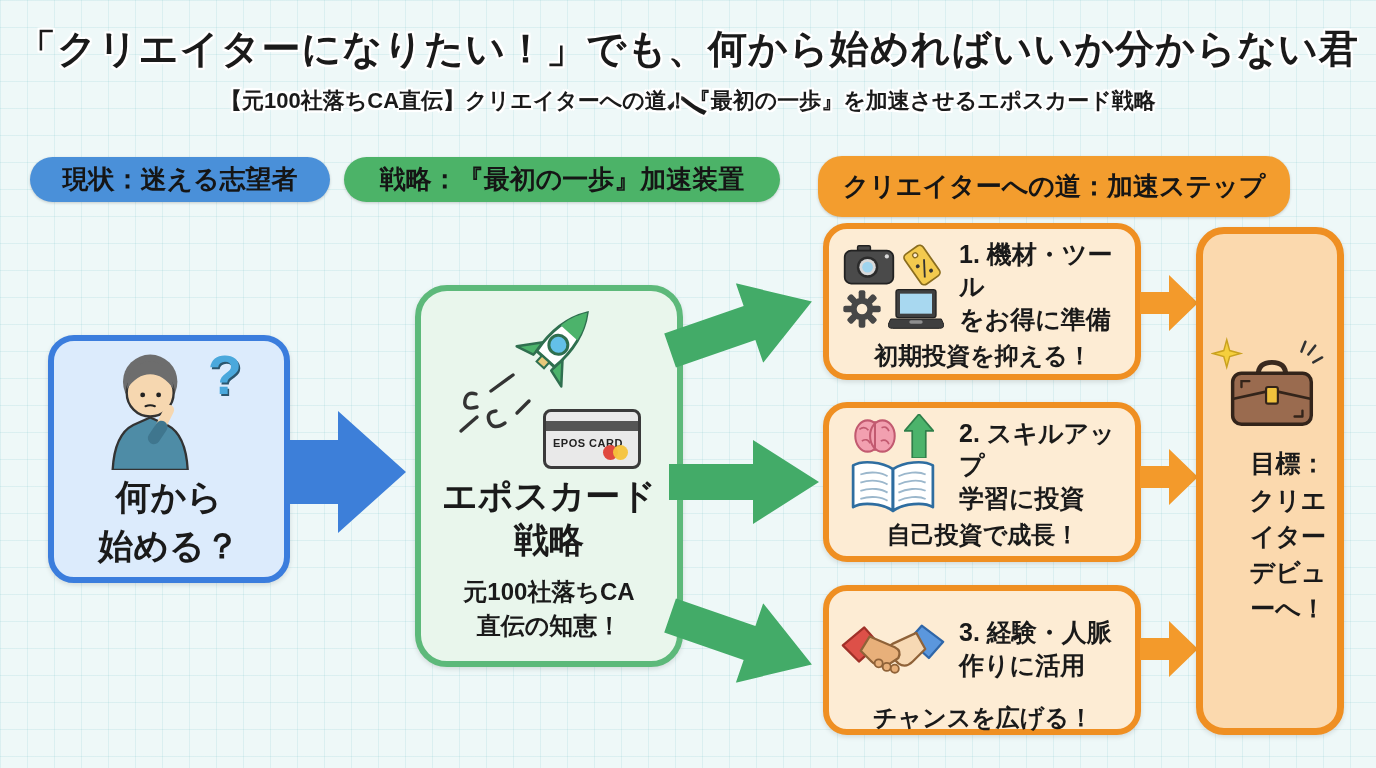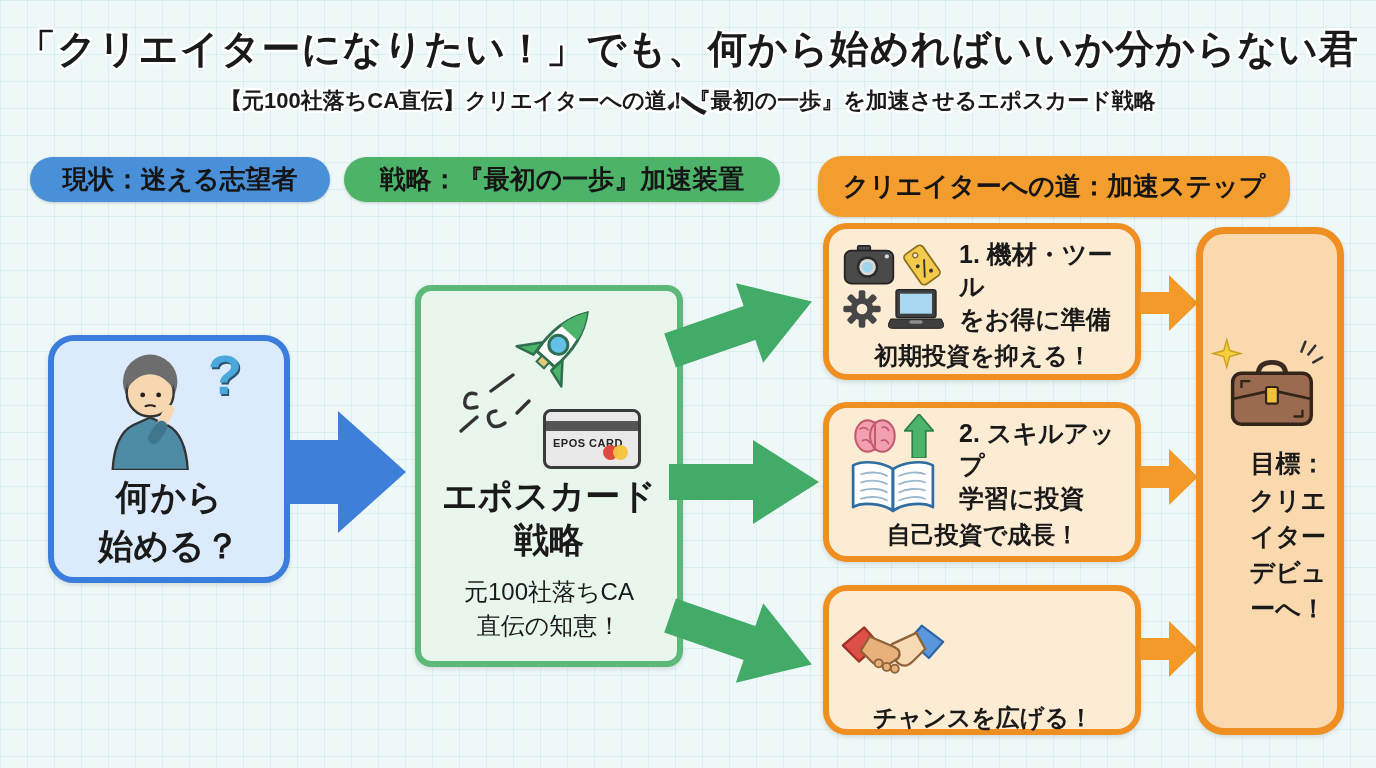--- a/index.html
+++ b/index.html
@@ -54,38 +54,38 @@
     position:absolute; right:2px; top:-6px;
     font-size:56px; font-weight:800; color:#4aa8dc;
     text-shadow:1.5px 1.5px 0 #2b566e;
   }
   .problem-text{
     font-size:35px; font-weight:800; text-align:center; line-height:1.4; margin-top:2px;
   }
 
   .strategy-box{
     left:415px; top:285px; width:268px; height:382px;
-    background:#e9f6ec; border:6px solid #5db97a; border-radius:16px;
+    background:#e9f6ec; border:6px solid #5db97a; border-radius:32px;
   }
   .rocket-svg{ position:absolute; left:26px; top:4px; width:170px; height:160px; }
   .epos-card{
     position:absolute; left:122px; top:118px; width:98px; height:60px;
     background:#e9e9e9; border:3px solid #3a3a3a; border-radius:8px; overflow:hidden;
   }
   .epos-stripe{ position:absolute; left:0; top:9px; width:100%; height:10px; background:#555; }
   .epos-label{ position:absolute; left:7px; top:25px; font-size:11px; font-weight:700; color:#222; letter-spacing:.5px; }
   .epos-red{ position:absolute; right:20px; bottom:6px; width:15px; height:15px; border-radius:50%; background:#e0493f; }
   .epos-yellow{ position:absolute; right:10px; bottom:6px; width:15px; height:15px; border-radius:50%; background:#f5c33b; opacity:.95; }
   .strategy-title{
     position:absolute; top:183px; left:0; width:100%;
     text-align:center; font-size:35px; font-weight:800; line-height:1.25;
   }
   .strategy-sub{
     position:absolute; top:284px; left:0; width:100%;
-    text-align:center; font-size:24px; font-weight:400; line-height:1.4;
+    text-align:center; font-size:24px; font-weight:700; line-height:1.4;
   }
 
   .step-box{
     left:823px; width:318px;
     background:#fdecd4; border:6px solid #ef8f22; border-radius:24px;
     padding:8px 10px 6px 12px;
   }
   .step-1{ top:223px; height:157px; }
   .step-2{ top:402px; height:160px; }
   .step-3{ top:585px; height:150px; }
@@ -289,20 +289,24 @@
         <svg width="104" height="66" viewBox="0 0 116 72">
           <polygon points="2,32 26,12 42,30 20,50" fill="#dd5048" stroke="#a03028" stroke-width="2.5" stroke-linejoin="round"></polygon>
           <polygon points="114,28 90,10 76,26 98,46" fill="#5b97dd" stroke="#2f66a8" stroke-width="2.5" stroke-linejoin="round"></polygon>
           <path d="M84,18 L58,30 Q50,34 54,42 L64,52 Q72,58 80,50 L94,36 Z" fill="#f7d9b4" stroke="#8f6238" stroke-width="2.5" stroke-linejoin="round"></path>
           <path d="M32,22 L60,34 Q68,38 64,46 L52,54 Q42,58 34,50 L22,38 Z" fill="#e8b07a" stroke="#8f6238" stroke-width="2.5" stroke-linejoin="round"></path>
           <circle cx="42" cy="52" r="4.5" fill="#e8b07a" stroke="#8f6238" stroke-width="2"></circle>
           <circle cx="51" cy="56" r="4.5" fill="#e8b07a" stroke="#8f6238" stroke-width="2"></circle>
           <circle cx="60" cy="58" r="4.5" fill="#e8b07a" stroke="#8f6238" stroke-width="2"></circle>
         </svg>
       </div>
+      <div class="step-title">
+        <span>3. 経験・人脈</span><br>
+        <span>作りに活用</span>
+      </div>
     </div>
     <div class="step-note">チャンスを広げる！</div>
   </div>
 
   <svg class="arrow arrow-orange-1" width="58" height="56" viewBox="0 0 58 56">
     <polygon points="0,17 29,17 29,0 58,28 29,56 29,39 0,39" fill="#f39a2b"></polygon>
   </svg>
   <svg class="arrow arrow-orange-2" width="58" height="56" viewBox="0 0 58 56">
     <polygon points="0,17 29,17 29,0 58,28 29,56 29,39 0,39" fill="#f39a2b"></polygon>
   </svg>

